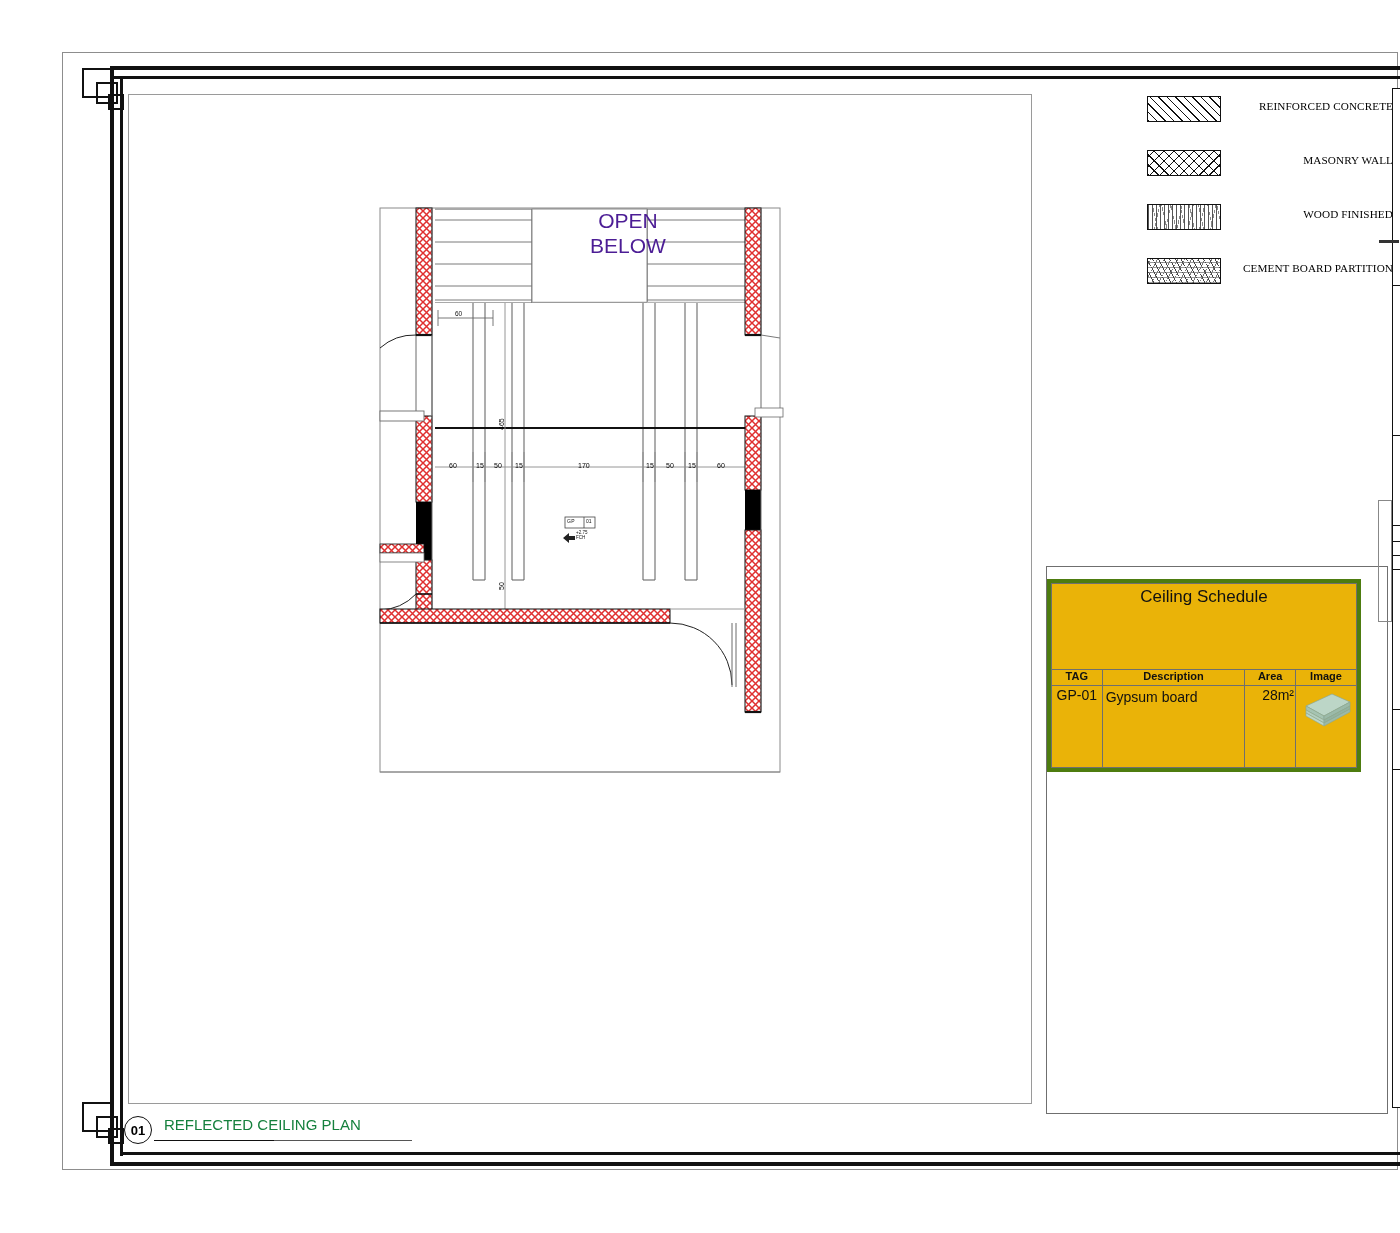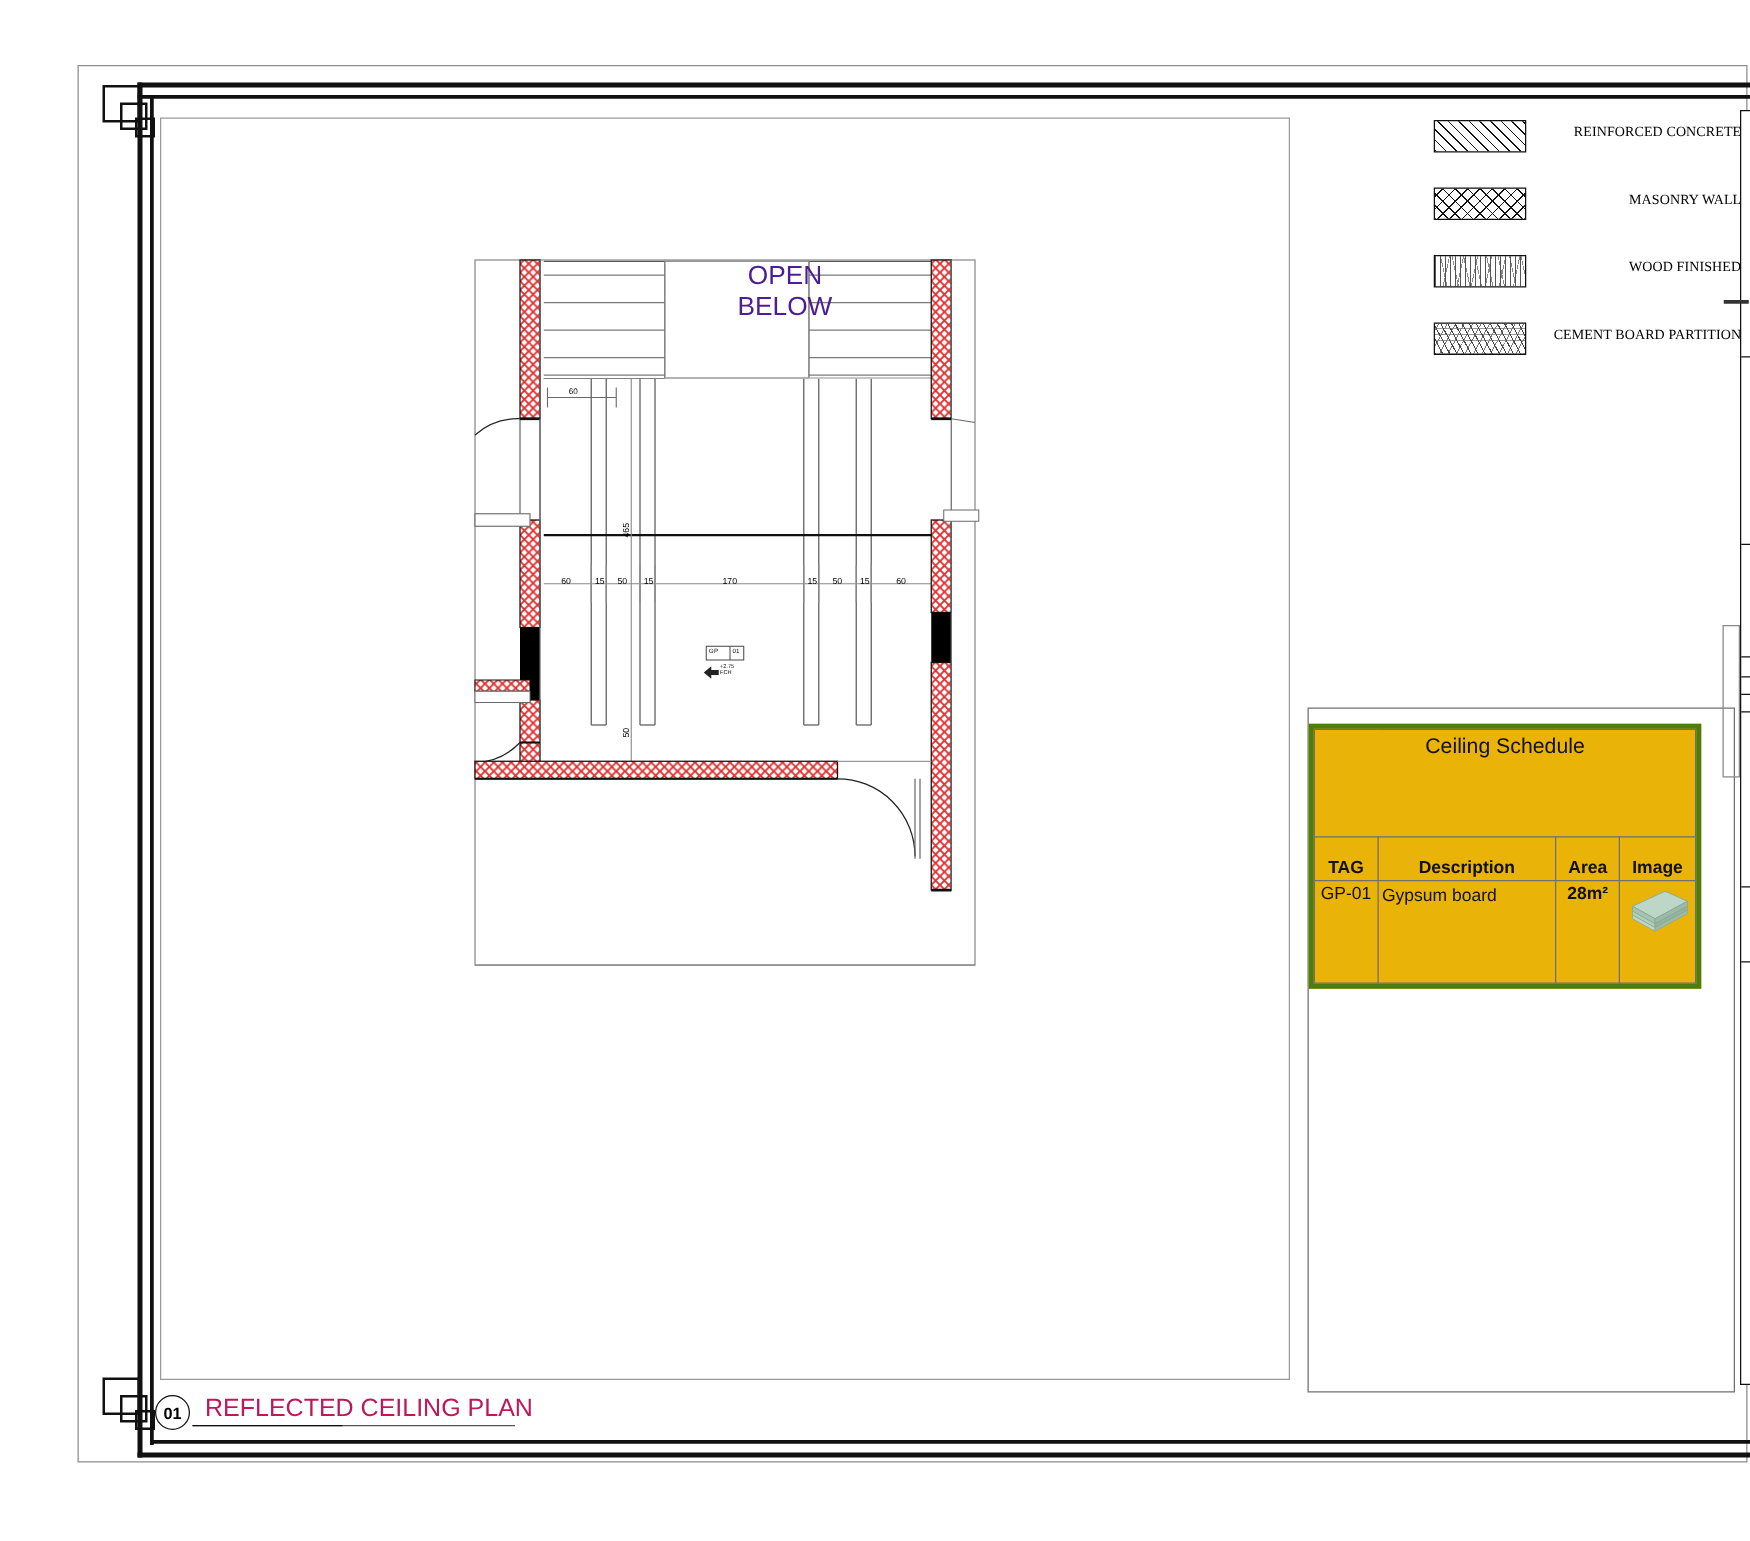--- a/index.html
+++ b/index.html
@@ -72,50 +72,50 @@
   .schedule{
     position:absolute;left:0;top:12px;width:306px;
     border:4px solid #4d7c0f;border-collapse:collapse;background:#eab308;
   }
   .schedule table{border-collapse:collapse;width:100%;}
   .schedule .title-cell{
     text-align:center;font-size:17px;padding:3px 0 4px;
     border-bottom:1px solid #6f6f6f;font-weight:400;color:#111;
   }
   .schedule th{
-    font-size:14px;font-weight:700;padding:15px 0 3px;
+    font-size:11px;font-weight:700;padding:0 0 3px;
     border:1px solid #6f6f6f;text-align:center;color:#111;
   }
   .schedule td{
     border:1px solid #6f6f6f;font-size:14px;color:#111;
     vertical-align:top;height:78px;
   }
   .c-tag{width:48px;text-align:center;vertical-align:middle;}
   .c-desc{width:140px;padding:3px 0 0 3px;}
-  .c-area{width:48px;text-align:center;vertical-align:middle;font-weight:bold;}
+  .c-area{width:48px;text-align:right;vertical-align:middle;}
   .c-img{width:60px;text-align:center;vertical-align:middle;padding:0;}
   .gyp-svg{display:block;margin:0 auto;}
 
   
   .right-block{
     position:absolute;left:1392px;top:88px;width:120px;height:1020px;
     border:1.4px solid #111;box-sizing:border-box;background:#fff;
   }
   .right-block .rb-div{position:absolute;left:0;width:120px;height:1px;background:#111;}
 
   
   .titlebar{position:absolute;left:124px;top:1108px;width:300px;height:42px;}
   .tb-circle{
     position:absolute;left:0;top:8px;width:28px;height:28px;border-radius:50%;
     border:1.6px solid #111;box-sizing:border-box;
     display:flex;align-items:center;justify-content:center;
     font-size:13px;font-weight:700;background:#fff;
   }
   .tb-text{
-    position:absolute;left:40px;top:8px;font-size:20px;color:#be185d;white-space:nowrap;
+    position:absolute;left:40px;top:8px;font-size:15px;color:#15803d;white-space:nowrap;
   }
   .tb-rule{position:absolute;left:30px;top:32px;width:258px;height:1.4px;background:#555;}
   .tb-rule2{position:absolute;left:30px;top:32px;width:120px;height:1.4px;background:#111;}
 
   
   .plan{position:absolute;left:360px;top:190px;width:440px;height:600px;}
   .plan svg{display:block;}
   .open-below{
     position:absolute;left:558px;top:208px;width:140px;
     font-size:21px;line-height:25px;text-align:center;color:#4c1d95;

